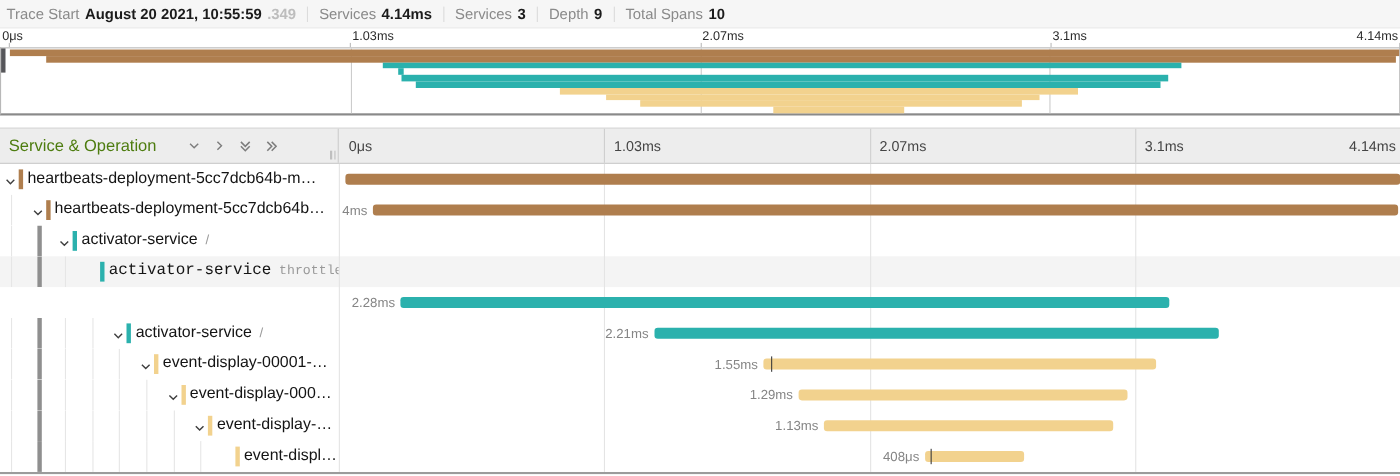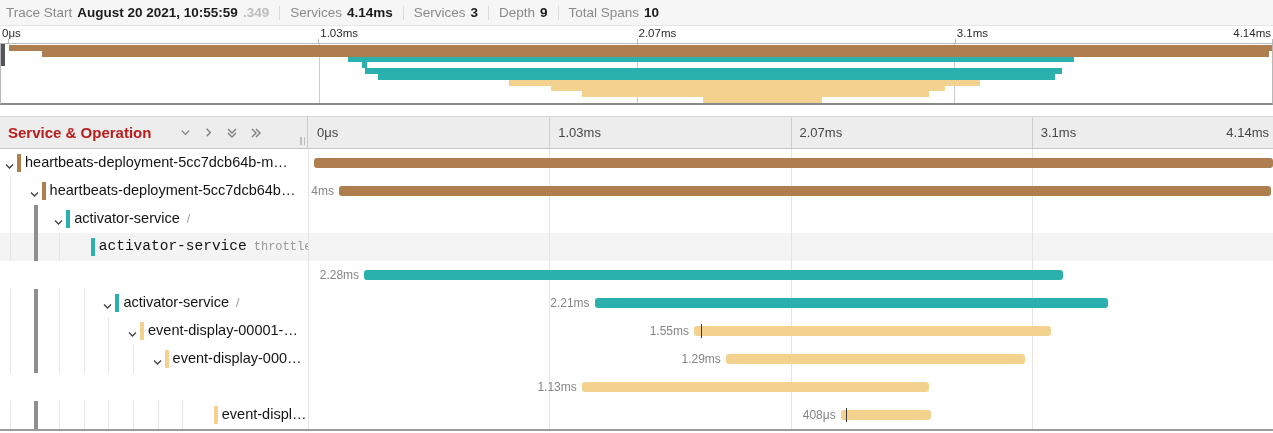--- a/index.html
+++ b/index.html
@@ -22,21 +22,21 @@
            box-sizing:border-box;background:#fff;}
   .minimap .grid{position:absolute;top:0;bottom:0;width:1px;background:#ccc;}
   .minimap .mmbar{position:absolute;}
   .minimap .scrub{position:absolute;left:0;top:0;width:4px;height:22px;background:#56565a;}
   .gapstrip{height:11px;background:#fff;}
   
   .thead{height:33px;background:#ededed;border-top:1px solid #d8d8d8;border-bottom:1px solid #c6c6c6;
          box-sizing:border-box;display:flex;position:relative;}
   .th-left{width:308px;box-sizing:border-box;border-right:1px solid #cdcdcd;display:flex;
            align-items:center;padding-left:8px;position:relative;}
-  .th-title{font-size:15px;font-weight:700;color:#b91c1c;}
+  .th-title{font-size:15px;font-weight:400;color:#4d7c0f;}
   .th-icons{display:flex;align-items:center;gap:10px;margin-left:28px;}
   .th-icons svg{display:block;cursor:pointer;}
   .grip{position:absolute;right:2px;bottom:3px;display:flex;gap:2px;cursor:col-resize;}
   .grip i{width:1.5px;height:8px;background:#bfbfbf;display:block;}
   .th-right{flex:1;position:relative;font-size:13px;color:#454545;}
   .th-right .tick{position:absolute;top:8px;}
   .th-right .grid{position:absolute;top:0;bottom:0;width:1px;background:#cfcfcf;}
   
   .rows{position:relative;background:#fff;}
   .overlay-grid{position:absolute;top:0;bottom:0;width:1px;background:#e4e4e4;z-index:2;pointer-events:none;}
@@ -256,20 +256,34 @@
           </svg></div>
         <div class="cbar" style="left: 164.6px; background: rgb(242, 210, 142);"></div>
         <div class="svc" style="left: 172.6px;">event-display-000…</div>
       </div>
       <div class="track">
         <div class="dlabel" style="right: calc(56.7% + 5px);">1.29ms</div>
         <div class="bar" style="left: 43.3%; width: max(31%, 3.5px); background: rgb(242, 210, 142);"></div>
       </div>
     </div>
     <div class="row">
+      <div class="names">
+        <div class="guide" style="left: 10px;"></div>
+        <div class="guide dark" style="left: 34.6px;"></div>
+        <div class="guide" style="left: 59.2px;"></div>
+        <div class="guide" style="left: 83.8px;"></div>
+        <div class="guide" style="left: 108.4px;"></div>
+        <div class="guide" style="left: 133px;"></div>
+        <div class="guide" style="left: 157.6px;"></div>
+        <div class="chev" style="left: 176.2px;"><svg width="11" height="11" viewBox="0 0 11 11">
+            <polyline points="2,3.5 5.5,7 9,3.5" fill="none" stroke="#3f3f3f" stroke-width="1.3"></polyline>
+          </svg></div>
+        <div class="cbar" style="left: 189.2px; background: rgb(242, 210, 142);"></div>
+        <div class="svc" style="left: 197.2px;">event-display-…</div>
+      </div>
       <div class="track">
         <div class="dlabel" style="right: calc(54.3% + 5px);">1.13ms</div>
         <div class="bar" style="left: 45.7%; width: max(27.3%, 3.5px); background: rgb(242, 210, 142);"></div>
       </div>
     </div>
     <div class="row">
       <div class="names">
         <div class="guide" style="left: 10px;"></div>
         <div class="guide dark" style="left: 34.6px;"></div>
         <div class="guide" style="left: 59.2px;"></div>

